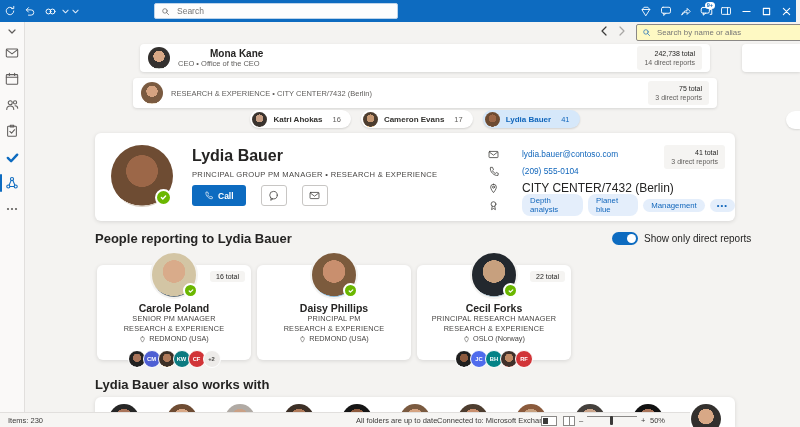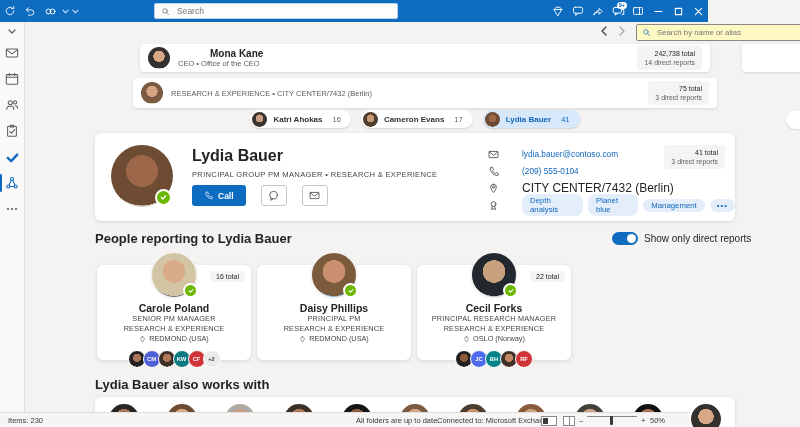--- a/index.html
+++ b/index.html
@@ -2,21 +2,21 @@
 <html><head>
 <meta charset="utf-8">
 <style>
   html,body{margin:0;padding:0;}
   body{width:800px;height:427px;overflow:hidden;font-family:"Liberation Sans",sans-serif;background:#f4f3f1;position:relative;-webkit-font-smoothing:antialiased;}
   .abs{position:absolute;}
   svg{display:block;}
   .sv{stroke:currentColor;fill:none;stroke-width:1.2;stroke-linecap:round;stroke-linejoin:round;}
 
   
-  #titlebar{left:0;top:0;width:708px;height:22px;background:#0d6bc0;display:flex;align-items:center;color:#fff;z-index:20;}
+  #titlebar{left:0;top:0;width:796px;height:22px;background:#0d6bc0;display:flex;align-items:center;color:#fff;z-index:20;}
   .tb-ic{width:20px;height:22px;display:flex;align-items:center;justify-content:center;color:#fff;}
   .tb-caret{width:10px;height:22px;display:flex;align-items:center;justify-content:center;color:#dce9f7;}
   #tb-search{position:absolute;left:154px;top:3px;width:244px;height:16px;background:#fdfdfd;border:1px solid #bcd3ea;border-radius:2px;display:flex;align-items:center;gap:5px;padding:0 6px;color:#5a5a5a;box-sizing:border-box;}
   #tb-search input{border:0;outline:0;background:transparent;font-size:8.5px;color:#444;width:100%;font-family:"Liberation Sans",sans-serif;}
   #tb-right{position:absolute;right:0;top:0;height:22px;display:flex;align-items:center;}
   .badge-bub{position:relative;}
   .chat-badge{position:absolute;top:2px;right:1px;background:#fff;color:#0d6bc0;font-size:5.5px;font-weight:bold;border-radius:5px;padding:0 2px;line-height:7px;}
 
   
   #nav-back{left:600px;top:26px;color:#3b3a39;font-size:11px;}

